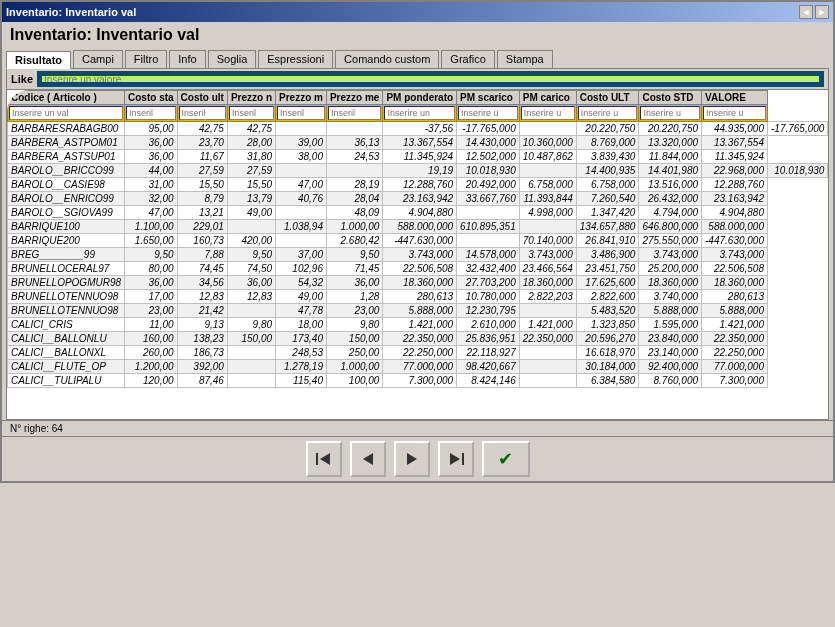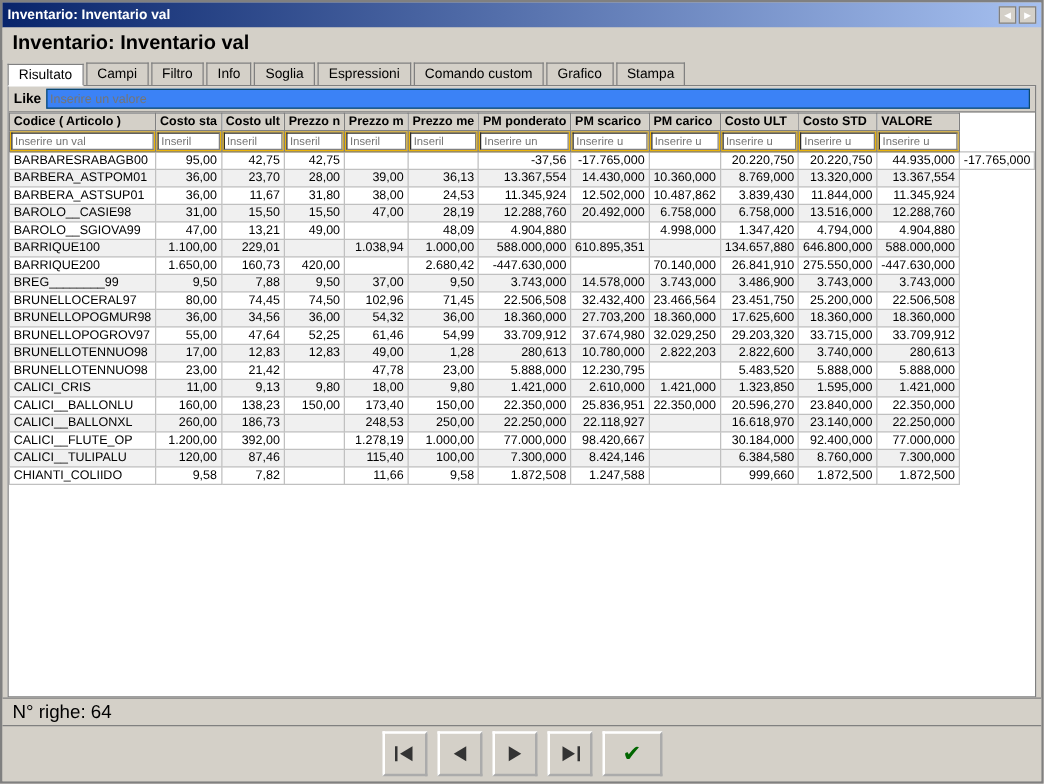--- a/index.html
+++ b/index.html
@@ -6,21 +6,21 @@
     body {
       font-family: Arial, sans-serif;
       font-size: 11px;
       background: #d4d0c8;
       width: 835px;
       height: 627px;
       overflow: hidden;
     }
     .window {
       width: 835px;
-      height: 627px;
+      height: 483px;
       background: #d4d0c8;
       border: 2px solid #808080;
       display: flex;
       flex-direction: column;
     }
     .title-bar {
       background: linear-gradient(to right, #08246b, #a6c0f0);
       color: white;
       padding: 2px 4px;
       font-size: 11px;
@@ -63,21 +63,21 @@
       padding: 2px 8px;
       background: #d4d0c8;
       border: 1px solid #808080;
       border-bottom: none;
       cursor: pointer;
       font-size: 11px;
       color: #000;
     }
     .tab.active {
       background: #ffffff;
-      font-weight: normal;
+      font-weight: bold;
       border-bottom: 1px solid #ffffff;
       position: relative;
       top: 1px;
     }
     .content-area {
       flex: 1;
       background: #ffffff;
       border: 1px solid #808080;
       margin: 0 4px;
       display: flex;
@@ -94,27 +94,28 @@
       border-bottom: 1px solid #808080;
     }
     .filter-label {
       font-weight: bold;
       font-size: 11px;
     }
     .filter-input {
       flex: 1;
       height: 16px;
       font-size: 10px;
-      border: 1px solid #0c4a6e;
+      border: 5px solid #0c4a6e;
       padding: 0 2px;
-      background: #3b82f6;
+      background: #bef264;
     }
     .table-container {
       flex: 1;
       overflow: auto;
+      border-radius: 22px;
     }
     table {
       border-collapse: collapse;
       font-size: 10px;
       white-space: nowrap;
       min-width: 100%;
     }
     thead tr th {
       background: #d4d0c8;
       border: 1px solid #808080;
@@ -133,37 +134,38 @@
     .filter-row td input {
       width: 100%;
       font-size: 9px;
       border: 1px inset #808080;
       padding: 0 2px;
       height: 14px;
       background: white;
     }
     tbody tr {
       background: white;
+      font-style: italic;
     }
     tbody tr:nth-child(even) {
       background: #f0f0f0;
     }
     tbody td {
       border: 1px solid #c0c0c0;
       padding: 1px 3px;
       text-align: right;
     }
     tbody td:first-child {
       text-align: left;
       font-weight: normal;
     }
     .status-bar {
       background: #d4d0c8;
       padding: 2px 8px;
-      font-size: 15px;
+      font-size: 10px;
       border-top: 1px solid #808080;
       flex-shrink: 0;
     }
     .nav-bar {
       background: #d4d0c8;
       display: flex;
       align-items: center;
       justify-content: center;
       padding: 4px;
       gap: 8px;
@@ -300,34 +302,63 @@
               <td>38,00</td>
               <td>24,53</td>
               <td>11.345,924</td>
               <td>12.502,000</td>
               <td>10.487,862</td>
               <td>3.839,430</td>
               <td>11.844,000</td>
               <td>11.345,924</td>
             </tr>
             <tr>
+              <td>BAROLO__BRICCO99</td>
+              <td>44,00</td>
+              <td>27,59</td>
+              <td>27,59</td>
+              <td></td>
+              <td></td>
+              <td>19,19</td>
+              <td>10.018,930</td>
+              <td></td>
+              <td>14.400,935</td>
+              <td>14.401,980</td>
+              <td>22.968,000</td>
+              <td>10.018,930</td>
+            </tr>
+            <tr>
               <td>BAROLO__CASIE98</td>
               <td>31,00</td>
               <td>15,50</td>
               <td>15,50</td>
               <td>47,00</td>
               <td>28,19</td>
               <td>12.288,760</td>
               <td>20.492,000</td>
               <td>6.758,000</td>
               <td>6.758,000</td>
               <td>13.516,000</td>
               <td>12.288,760</td>
             </tr>
             <tr>
+              <td>BAROLO__ENRICO99</td>
+              <td>32,00</td>
+              <td>8,79</td>
+              <td>13,79</td>
+              <td>40,76</td>
+              <td>28,04</td>
+              <td>23.163,942</td>
+              <td>33.667,760</td>
+              <td>11.393,844</td>
+              <td>7.260,540</td>
+              <td>26.432,000</td>
+              <td>23.163,942</td>
+            </tr>
+            <tr>
               <td>BAROLO__SGIOVA99</td>
               <td>47,00</td>
               <td>13,21</td>
               <td>49,00</td>
               <td></td>
               <td>48,09</td>
               <td>4.904,880</td>
               <td></td>
               <td>4.998,000</td>
               <td>1.347,420</td>
@@ -398,34 +429,20 @@
               <td>54,32</td>
               <td>36,00</td>
               <td>18.360,000</td>
               <td>27.703,200</td>
               <td>18.360,000</td>
               <td>17.625,600</td>
               <td>18.360,000</td>
               <td>18.360,000</td>
             </tr>
             <tr>
-              <td>BRUNELLOPOGROV97</td>
-              <td>55,00</td>
-              <td>47,64</td>
-              <td>52,25</td>
-              <td>61,46</td>
-              <td>54,99</td>
-              <td>33.709,912</td>
-              <td>37.674,980</td>
-              <td>32.029,250</td>
-              <td>29.203,320</td>
-              <td>33.715,000</td>
-              <td>33.709,912</td>
-            </tr>
-            <tr>
               <td>BRUNELLOTENNUO98</td>
               <td>17,00</td>
               <td>12,83</td>
               <td>12,83</td>
               <td>49,00</td>
               <td>1,28</td>
               <td>280,613</td>
               <td>10.780,000</td>
               <td>2.822,203</td>
               <td>2.822,600</td>
@@ -508,34 +525,20 @@
               <td>87,46</td>
               <td></td>
               <td>115,40</td>
               <td>100,00</td>
               <td>7.300,000</td>
               <td>8.424,146</td>
               <td></td>
               <td>6.384,580</td>
               <td>8.760,000</td>
               <td>7.300,000</td>
-            </tr>
-            <tr>
-              <td>CHIANTI_COLIIDO</td>
-              <td>9,58</td>
-              <td>7,82</td>
-              <td></td>
-              <td>11,66</td>
-              <td>9,58</td>
-              <td>1.872,508</td>
-              <td>1.247,588</td>
-              <td></td>
-              <td>999,660</td>
-              <td>1.872,500</td>
-              <td>1.872,500</td>
             </tr>
           </tbody>
       </table>
     </div>
   </div>
 
   <div class="status-bar">
     <span>N° righe: 64</span>
   </div>
 

